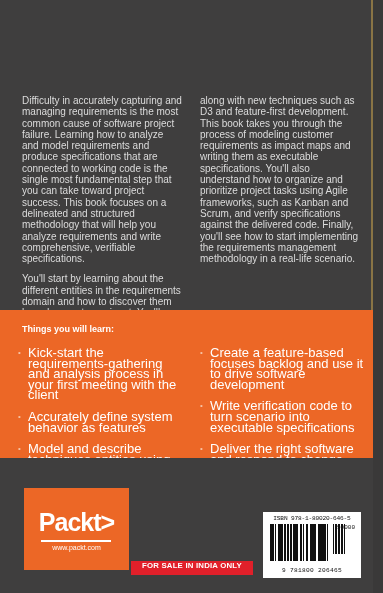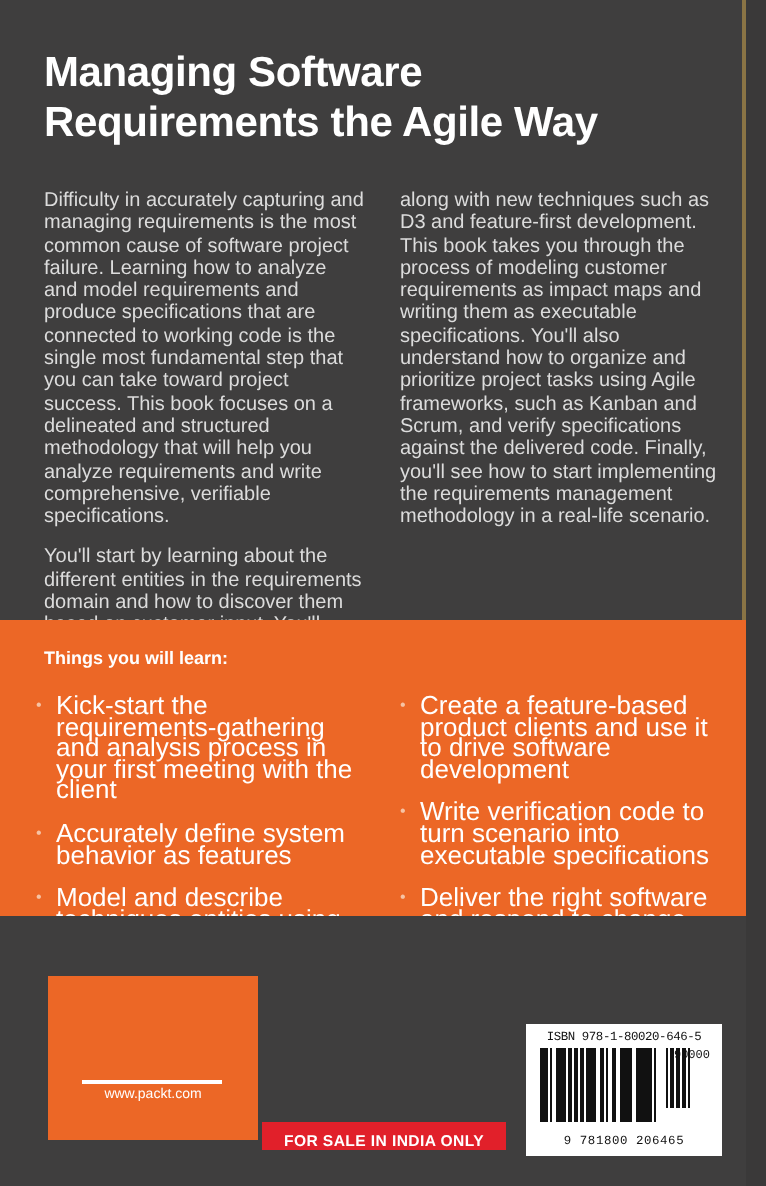--- a/index.html
+++ b/index.html
@@ -63,21 +63,21 @@
     position:absolute;left:17px;top:52px;width:70px;height:1.5px;background:#ffffff;
   }
   .packt-url{
     position:absolute;left:0;top:56px;width:105px;text-align:center;
     color:#ffffff;font-size:7px;
   }
 
   
   .india{
     position:absolute;left:131px;top:561px;width:122px;height:14px;background:#e1202a;
-    z-index:4;display:flex;align-items:flex-end;justify-content:center;
+    z-index:4;display:flex;align-items:flex-start;justify-content:center;
   }
   .india span{color:#ffffff;font-size:7.8px;font-weight:bold;letter-spacing:0.2px;}
 
   
   .barcode{
     position:absolute;left:263px;top:512px;width:98px;height:66px;background:#ffffff;
     z-index:3;
   }
   .isbn-text{
     position:absolute;left:0;top:3px;width:98px;text-align:center;
@@ -96,22 +96,20 @@
   }
 </style>
 </head>
 <body>
 
 <div class="cover">
 
   <div class="spine-edge"></div>
   <div class="spine-line"></div>
 
-  <div class="title">Managing Software Requirements
-the Agile Way</div>
 
   <div class="blurb">
     <div class="col">
       <p>Difficulty in accurately capturing and managing requirements is the most common cause of software project failure. Learning how to analyze and model requirements and produce specifications that are connected to working code is the single most fundamental step that you can take toward project success. This book focuses on a delineated and structured methodology that will help you analyze requirements and write comprehensive, verifiable specifications.</p>
       <p>You'll start by learning about the different entities in the requirements domain and how to discover them based on customer input. You'll then explore tried-and-tested methods such as single mapping and behavior-driven development (BDD).</p>
     </div>
     <div class="col">
       <p>along with new techniques such as D3 and feature-first development. This book takes you through the process of modeling customer requirements as impact maps and writing them as executable specifications. You'll also understand how to organize and prioritize project tasks using Agile frameworks, such as Kanban and Scrum, and verify specifications against the delivered code. Finally, you'll see how to start implementing the requirements management methodology in a real-life scenario.</p>
     </div>
   </div>
@@ -129,21 +127,21 @@
           <span class="btxt">Accurately define system behavior as features</span>
         </div>
         <div class="bullet">
           <span class="dot">•</span>
           <span class="btxt">Model and describe techniques entities using Impact Mapping and BDD</span>
         </div>
       </div>
       <div class="bcol">
         <div class="bullet">
           <span class="dot">•</span>
-          <span class="btxt">Create a feature-based product clients and use it to drive software development</span>
+          <span class="btxt">Create a feature-based focuses backlog and use it to drive software development</span>
         </div>
         <div class="bullet">
           <span class="dot">•</span>
           <span class="btxt">Write verification code to turn scenario into executable specifications</span>
         </div>
         <div class="bullet">
           <span class="dot">•</span>
           <span class="btxt">Deliver the right software and respond to change using either Scrum or Deliver</span>
         </div>
         <div class="bullet">
@@ -152,20 +150,21 @@
         </div>
       </div>
     </div>
   </div>
 
   <div class="bottom">
     
   </div>
 
   <div class="packt-block">
+    <div class="packt-word">Packt&gt;</div>
     <div class="packt-rule"></div>
     <div class="packt-url">www.packt.com</div>
   </div>
 
   <div class="india">
     <span>FOR SALE IN INDIA ONLY</span>
   </div>
 
   <div class="barcode">
     <div class="isbn-text">ISBN 978-1-80020-646-5</div>

